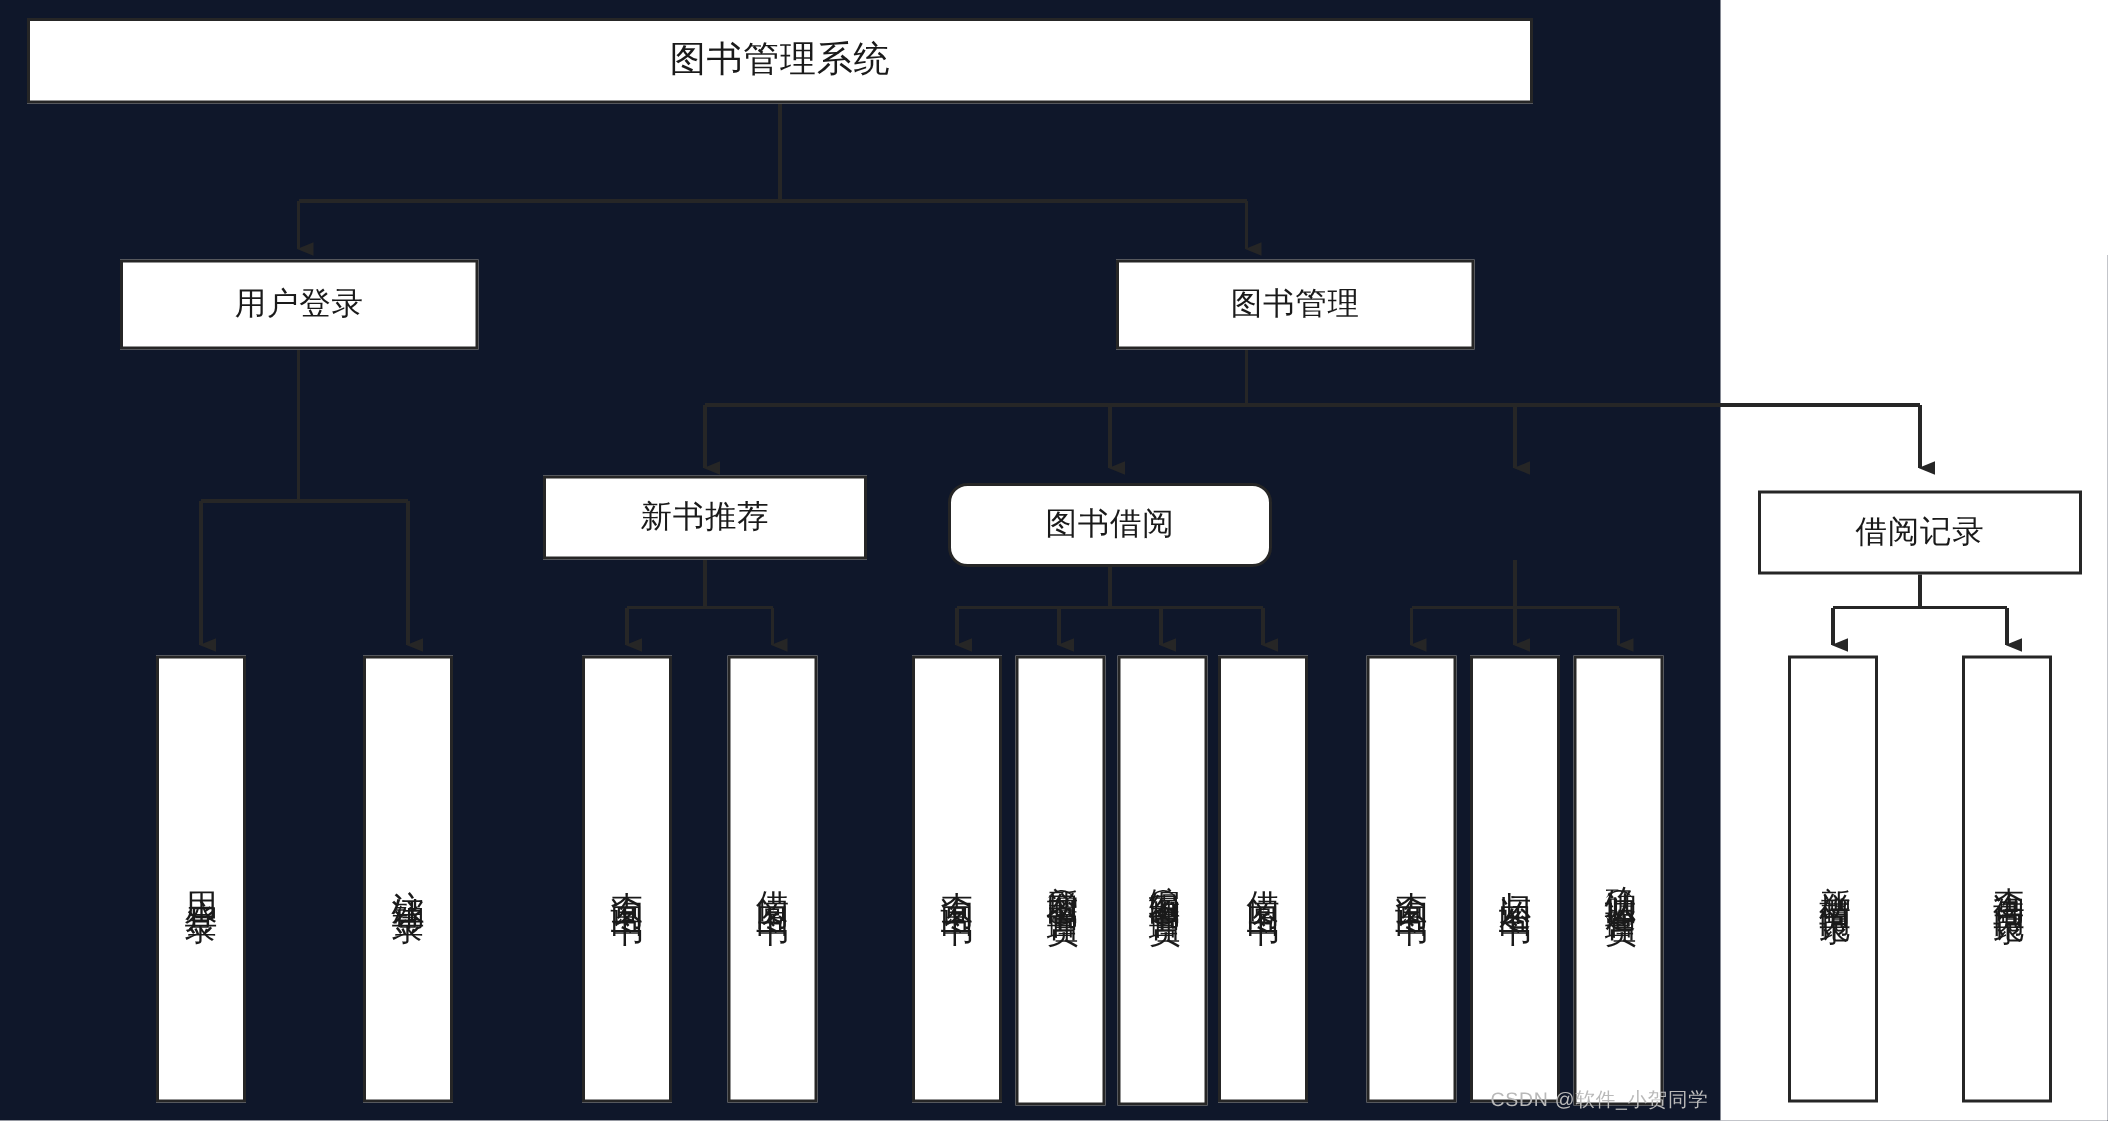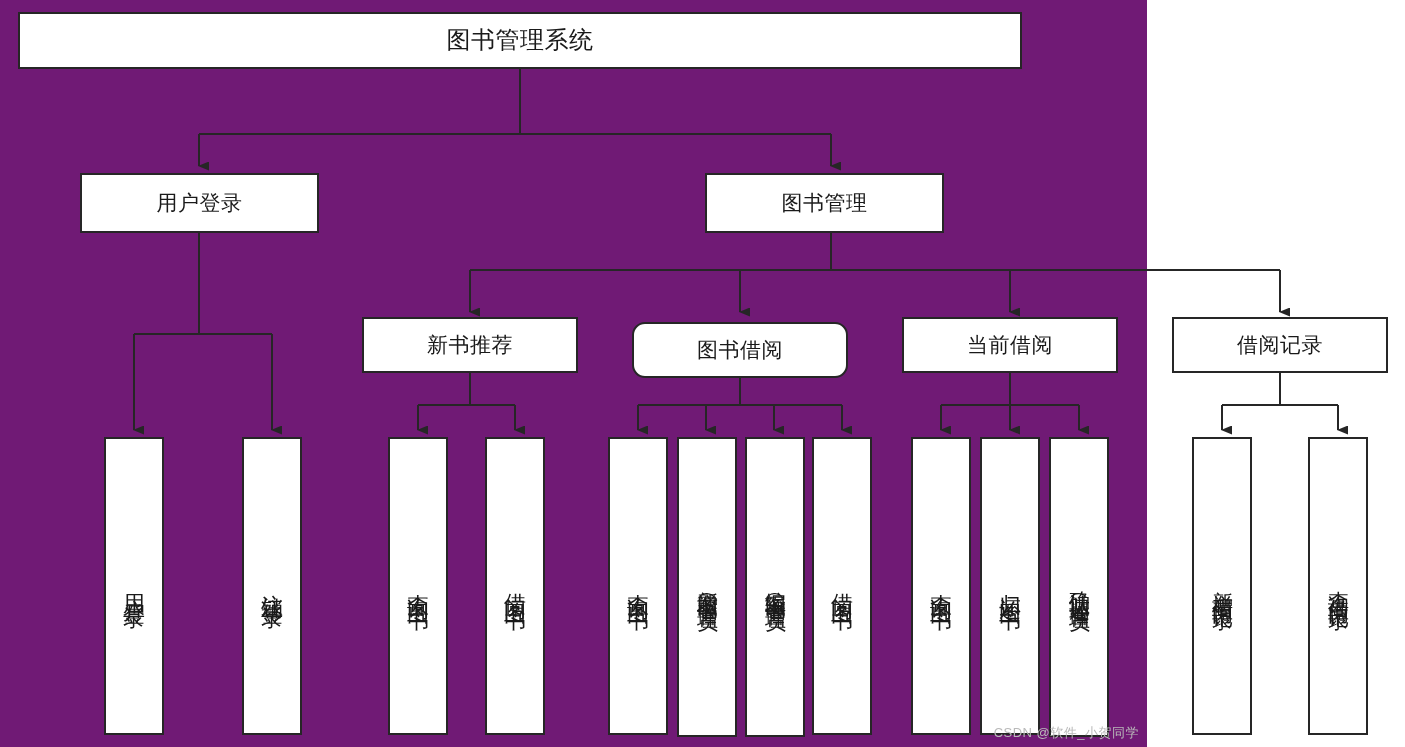--- a/index.html
+++ b/index.html
@@ -10,21 +10,21 @@
   body {
     width: 1405px;
     height: 747px;
     font-family: "Liberation Sans", "DejaVu Sans", sans-serif;
     overflow: hidden;
   }
   #diagram-root {
     position: relative;
     width: 1147px;
     height: 747px;
-    background: #701a75;
+    background: #0f172a;
   }
   svg#connector-layer {
     position: absolute;
     left: 0;
     top: 0;
     width: 1405px;
     height: 747px;
   }
   .node-box {
     position: absolute;
@@ -115,37 +115,34 @@
   </svg>
 
   <div class="node-box" style="left:18px; top:12px; width:1004px; height:57px;">
     <span class="node-label" style="font-size:24px;">图书管理系统</span>
   </div>
 
   <div class="node-box" style="left:80px; top:173px; width:239px; height:60px;">
     <span class="node-label">用户登录</span>
   </div>
 
-  <div class="node-box" style="left:705px; top:173px; width:239px; height:60px;">
+  <div class="node-box" style="left:744px; top:173px; width:239px; height:60px;">
     <span class="node-label">图书管理</span>
   </div>
 
   <div class="node-box" style="left:362px; top:317px; width:216px; height:56px;text-align:center;">
     <span class="node-label">新书推荐</span>
   </div>
 
   <div class="node-box" style="left:632px; top:322px; width:216px; height:56px;border-radius:13px;">
     <span class="node-label">图书借阅</span>
   </div>
 
-  <div class="node-box" style="left:902px; top:317px; width:216px; height:56px;">
-    <span class="node-label">当前借阅</span>
-  </div>
 
-  <div class="node-box" style="left:1172px; top:317px; width:216px; height:56px;">
+  <div class="node-box" style="left:1172px; top:327px; width:216px; height:56px;">
     <span class="node-label">借阅记录</span>
   </div>
 
   <div class="node-box vertical" style="left:104px; top:437px; width:60px; height:298px;">
     <span class="node-label">用户登录</span>
   </div>
 
   <div class="node-box vertical" style="left:242px; top:437px; width:60px; height:298px;">
     <span class="node-label">注销登录</span>
   </div>

